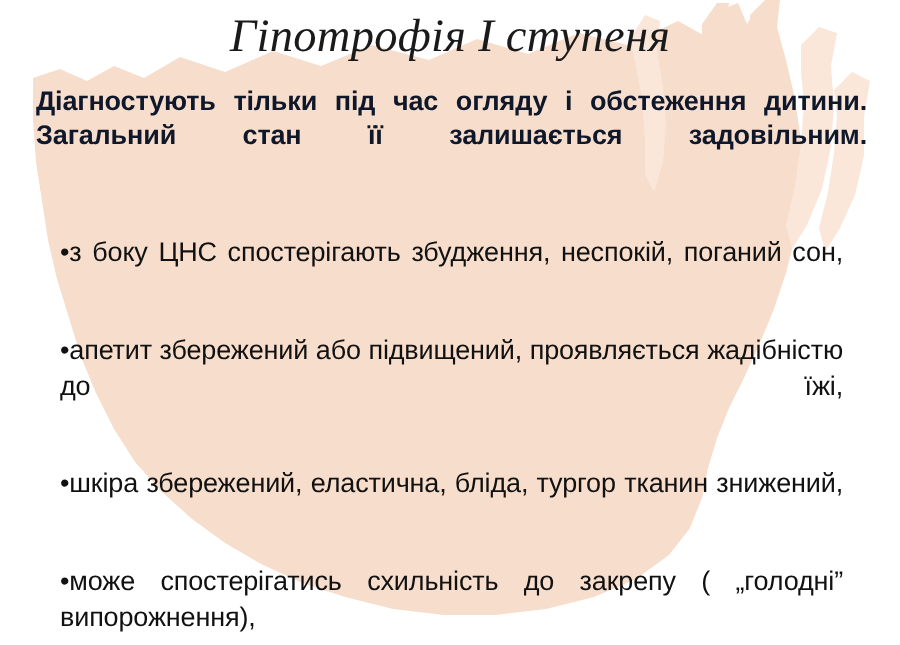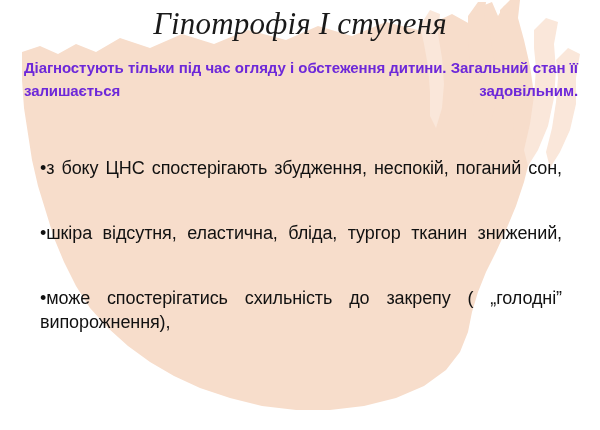--- a/index.html
+++ b/index.html
@@ -49,24 +49,24 @@
   
   .body-block {
     position: absolute;
     left: 24px;
     top: 56px;
     width: 554px;
     z-index: 5;
   }
   .lead {
     margin: 0;
-    font-size: 15px;
+    font-size: 18px;
     line-height: 23px;
     font-weight: bold;
-    color: #6d28d9;
+    color: #0f172a;
     text-align: justify;
     text-justify: inter-word;
     letter-spacing: -0.1px;
   }
   .lead::after {
     content: "";
     display: inline-block;
     width: 100%;
   }
   .bullets {
@@ -138,19 +138,20 @@
   <div class="title">Гіпотрофія І ступеня</div>
 
   <div class="body-block">
 
     <p class="lead">Діагностують тільки під час огляду і обстеження дитини. Загальний стан її залишається задовільним.</p>
 
     <div class="spacer-lead"></div>
 
     <ul class="bullets">
       <li><span class="dot">•</span><span>з боку ЦНС  спостерігають збудження, неспокій, поганий сон,</span></li>
-      <li><span class="dot">•</span><span>шкіра відсутня, еластична, бліда, тургор тканин знижений,</span></li>
+      <li><span class="dot">•</span><span>апетит збережений або підвищений, проявляється жадібністю до їжі,</span></li>
+      <li><span class="dot">•</span><span>шкіра збережений, еластична, бліда, тургор тканин знижений,</span></li>
       <li><span class="dot">•</span><span>може спостерігатись схильність до закрепу ( „голодні” випорожнення),</span></li>
 
     </ul>
 
   </div>
 </div>
 
 </body></html>

